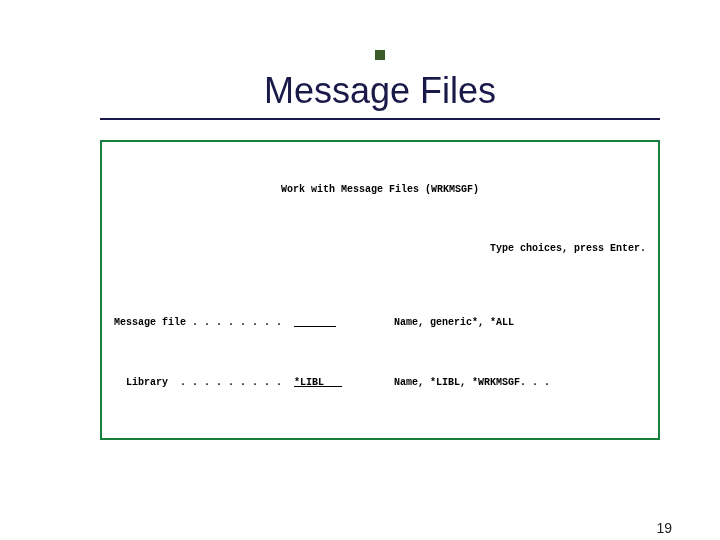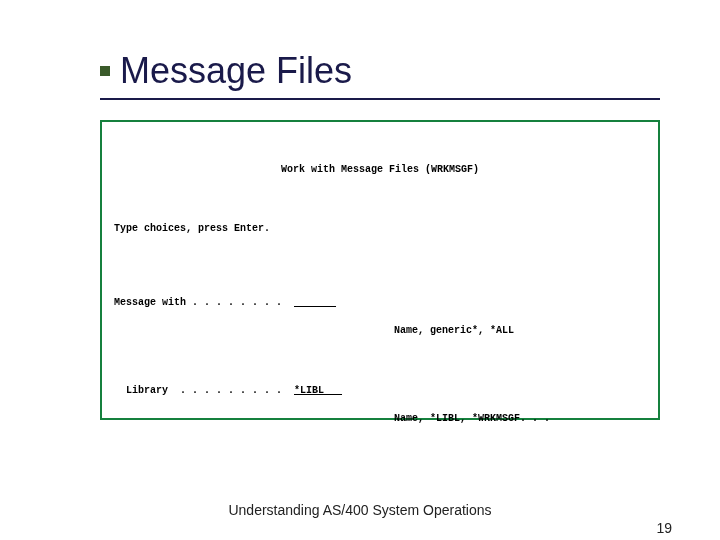--- a/index.html
+++ b/index.html
@@ -16,20 +16,21 @@
     height: 100%;
     padding: 50px 60px 30px 60px;
     position: relative;
   }
   .title-row {
     display: flex;
     align-items: center;
     gap: 10px;
     margin-left: 40px;
     margin-bottom: 6px;
+    flex-direction: column;
   }
   .bullet-sq {
     width: 10px;
     height: 10px;
     background: #3a5a2a;
     flex-shrink: 0;
   }
   .title {
     font-size: 36px;
     color: #1a1a4a;
@@ -55,28 +56,29 @@
     color: #000;
     font-weight: bold;
     white-space: pre;
   }
   .term-header {
     text-align: center;
     margin-bottom: 14px;
   }
   .term-instr {
     margin-bottom: 14px;
+    text-align: right;
   }
   .term-row {
     display: flex;
   }
   .col-label { width: 180px; }
   .col-value { width: 100px; }
   .col-value .uline { text-decoration: underline; font-family: Liberation Mono, monospace; }
-  .col-hint { flex: 1; margin-top: 28px; }
+  .col-hint { flex: 1; }
   .footer {
     position: absolute;
     bottom: 22px;
     left: 0;
     width: 100%;
     text-align: center;
     font-size: 14px;
     color: #222;
     font-family: Verdana, Arial, sans-serif;
   }
@@ -98,27 +100,26 @@
     <div class="bullet-sq"></div>
     <h1 class="title">Message Files</h1>
   </div>
   <div class="underline"></div>
 
   <div class="terminal">
     <div class="term-header">Work with Message Files (WRKMSGF)</div>
     <div class="term-instr">Type choices, press Enter.</div>
 
     <div class="term-row">
-      <span class="col-label">Message with . . . . . . . .</span>
+      <span class="col-label">Message file . . . . . . . .</span>
       <span class="col-value"><span class="uline">       </span></span>
       <span class="col-hint">Name, generic*, *ALL</span>
     </div>
 
     <div class="term-row">
       <span class="col-label">  Library  . . . . . . . . .</span>
       <span class="col-value"><span class="uline">*LIBL   </span></span>
       <span class="col-hint">Name, *LIBL, *WRKMSGF. . .</span>
     </div>
   </div>
 
-  <div class="footer">Understanding AS/400 System Operations</div>
   <div class="pagenum">19</div>
 </div>
 
 </body></html>

